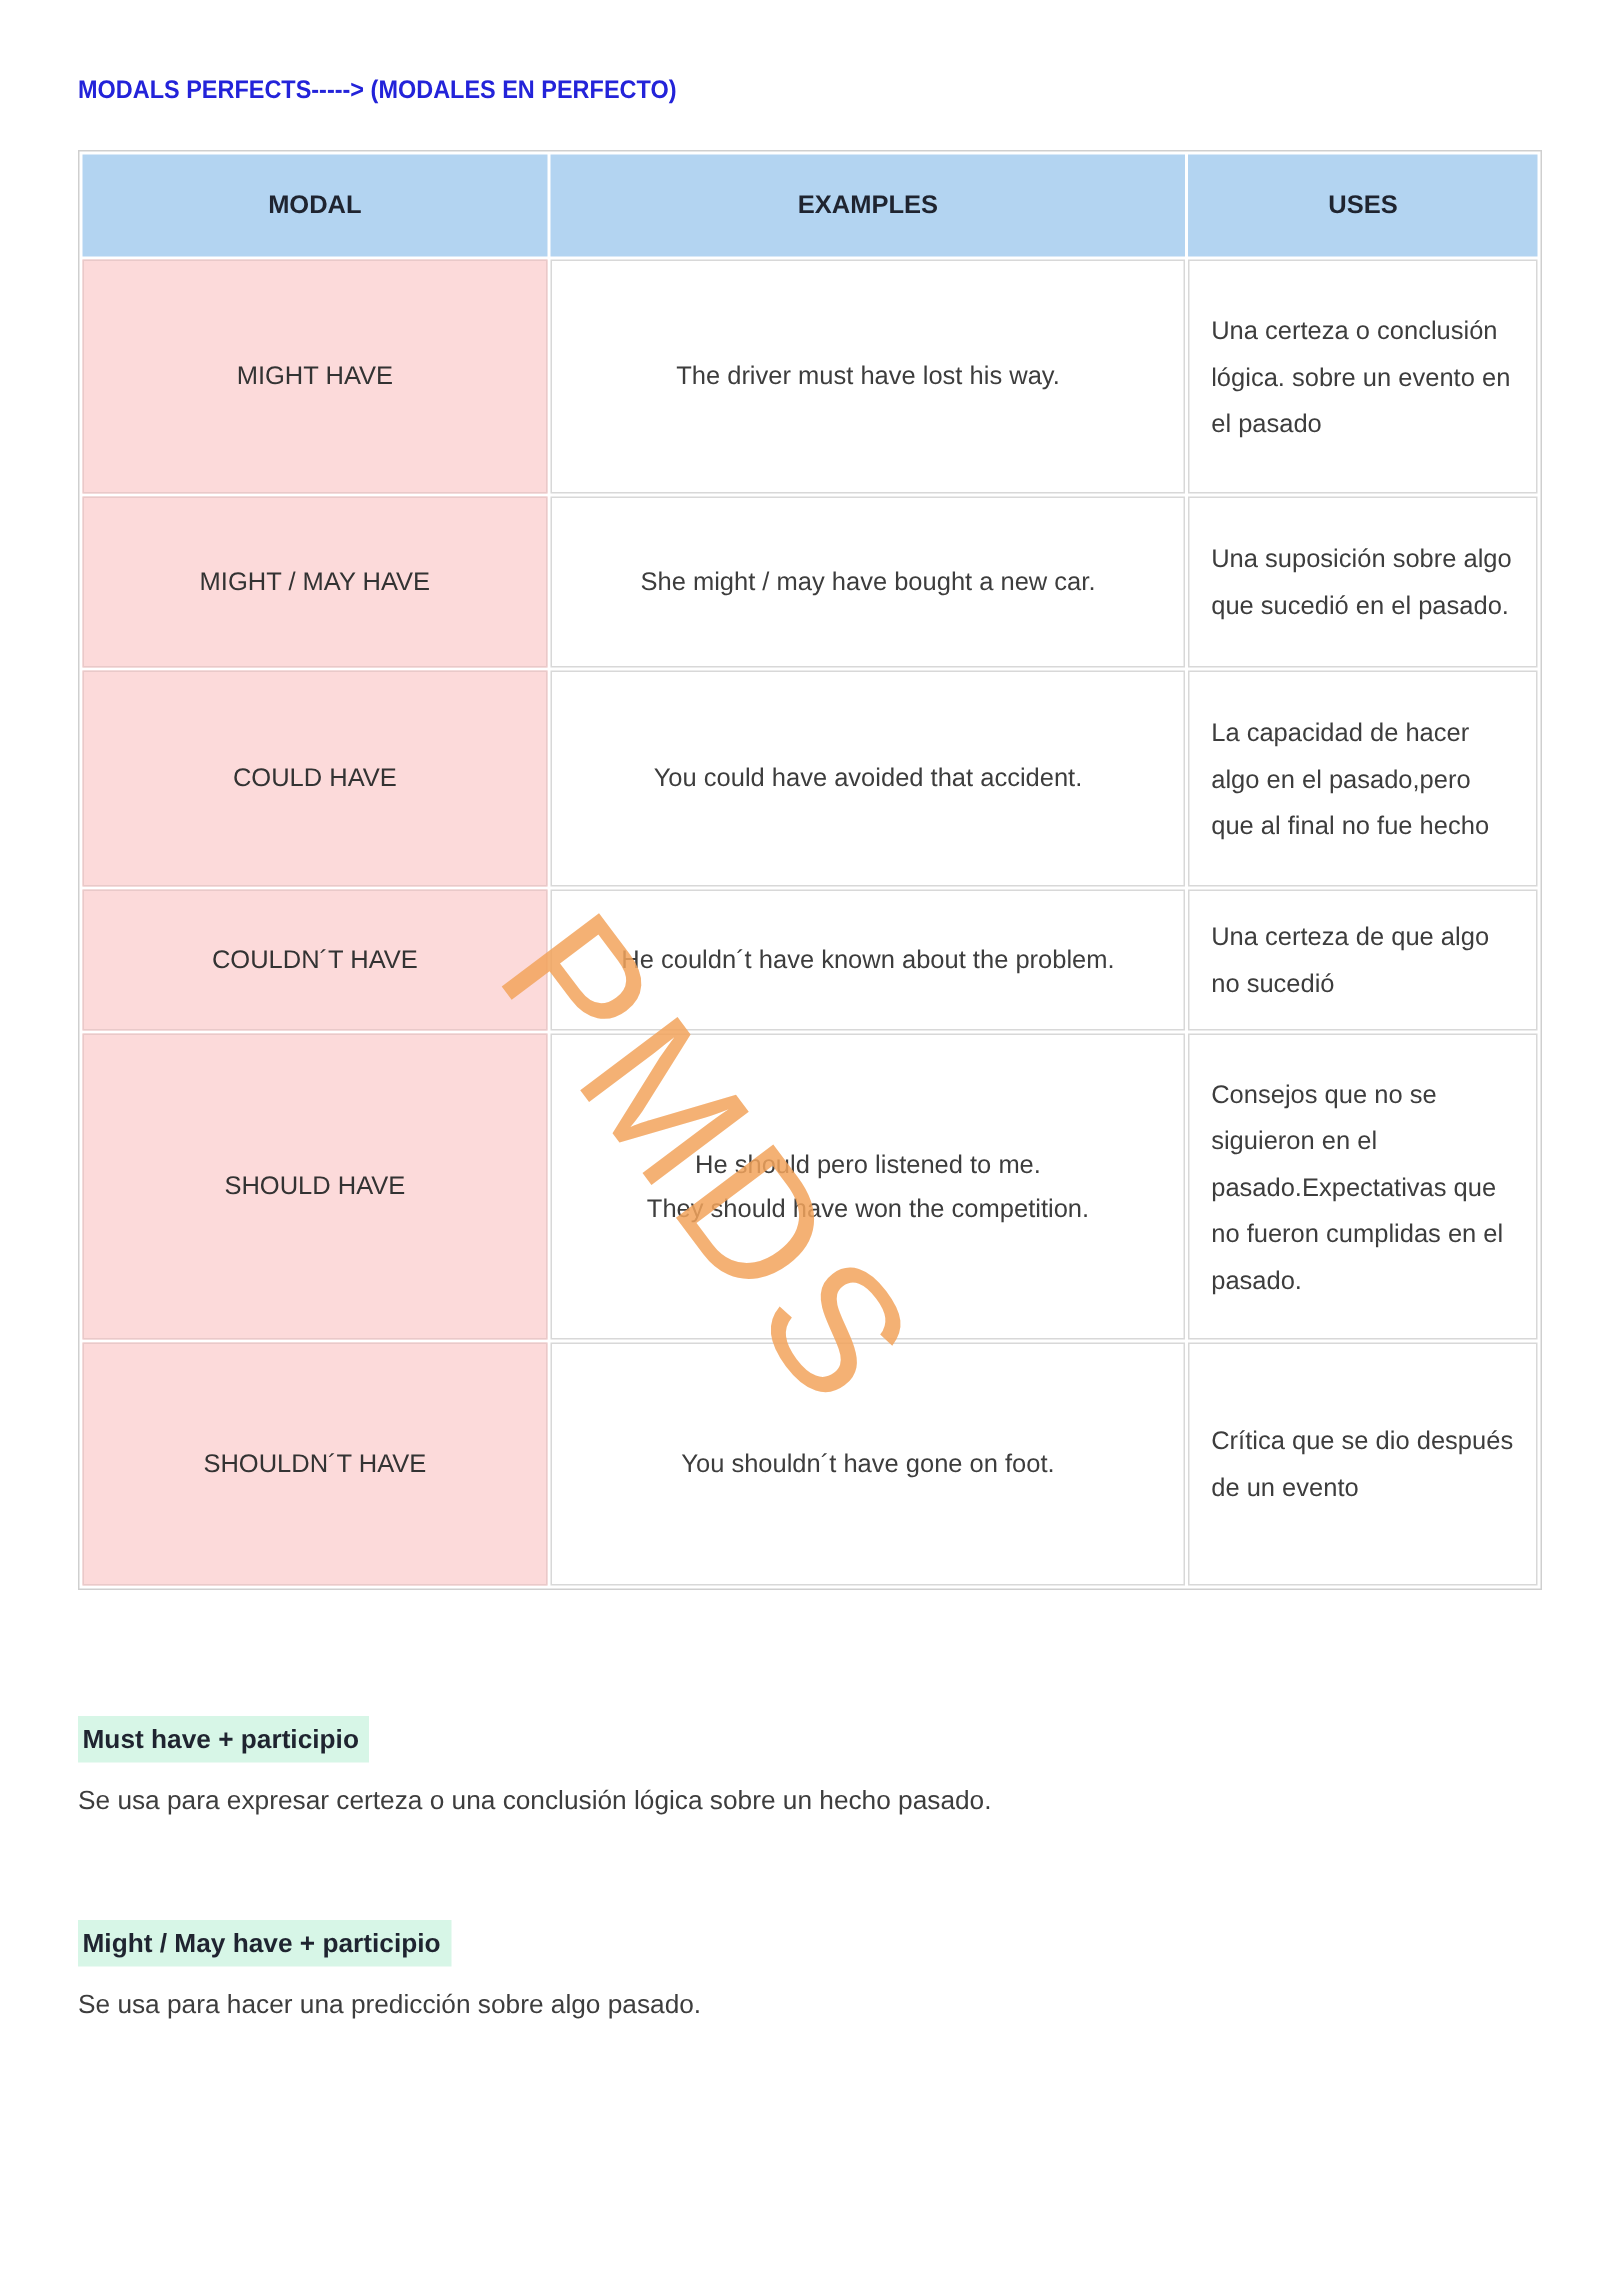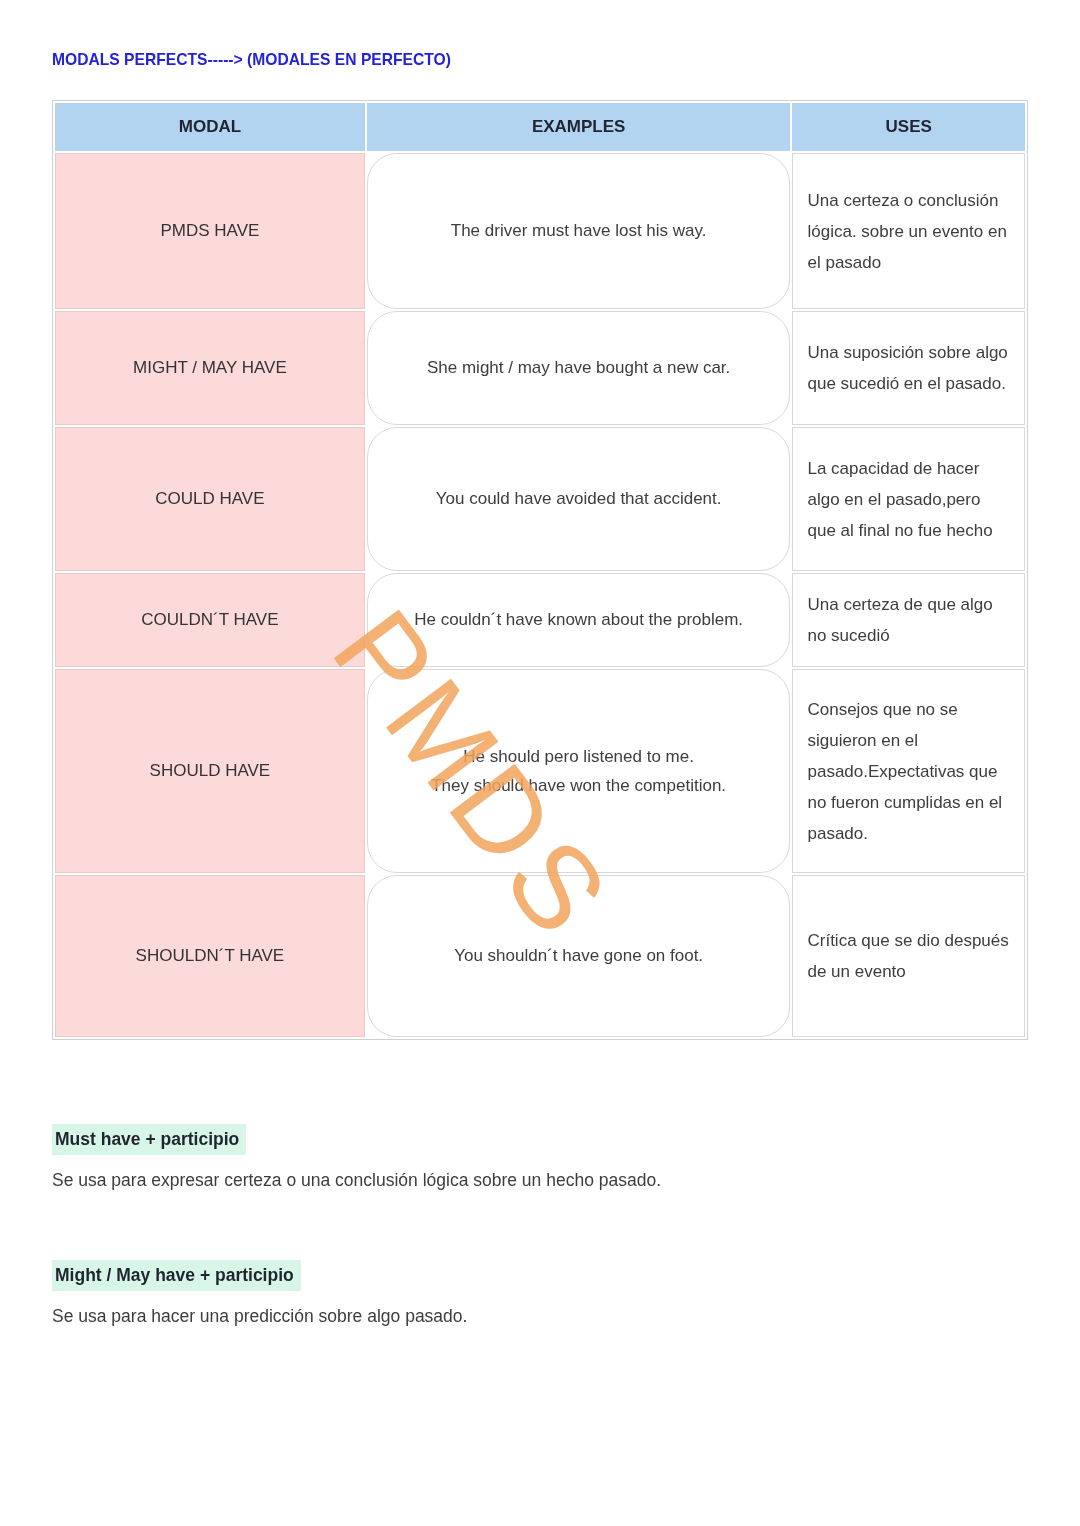--- a/index.html
+++ b/index.html
@@ -31,42 +31,41 @@
     border-spacing: 2px;
     width: 976px;
     border: 1px solid #cfcfcf;
     background: #ffffff;
   }
   .modals-table th {
     background: #b3d4f1;
     font-size: 17px;
     font-weight: 700;
     color: #1f2430;
-    height: 48px;
+    height: 68px;
     text-align: center;
     vertical-align: middle;
   }
   .modals-table td {
     border: 1px solid #d8d8d8;
     font-size: 17px;
     vertical-align: middle;
   }
   .modals-table td.modal-cell {
     background: #fcdada;
     border: 1px solid #e9c9c9;
     text-align: center;
     width: 322px;
     color: #333333;
   }
   .modals-table td.example-cell {
     text-align: center;
     width: 440px;
     background: #ffffff;
     padding: 10px 14px;
-    border-radius: 30px;
   }
   .modals-table td.example-cell p { margin: 9px 0; }
   .modals-table td.uses-cell {
     width: 235px;
     background: #ffffff;
     padding: 12px 14px;
     line-height: 31px;
     text-align: left;
   }
   tr.row-1 td { height: 156px; }
@@ -120,21 +119,21 @@
   <table class="modals-table">
     <thead>
       <tr>
         <th>MODAL</th>
         <th>EXAMPLES</th>
         <th>USES</th>
       </tr>
     </thead>
     <tbody>
       <tr class="row-1">
-        <td class="modal-cell">PMDS HAVE</td>
+        <td class="modal-cell">MIGHT HAVE</td>
         <td class="example-cell">
           <p>The driver must have lost his way.</p>
         </td>
         <td class="uses-cell">Una certeza o conclusión lógica. sobre un evento en el pasado</td>
       </tr>
       <tr class="row-2">
         <td class="modal-cell">MIGHT / MAY HAVE</td>
         <td class="example-cell">
           <p>She might / may have bought a new car.</p>
         </td>

